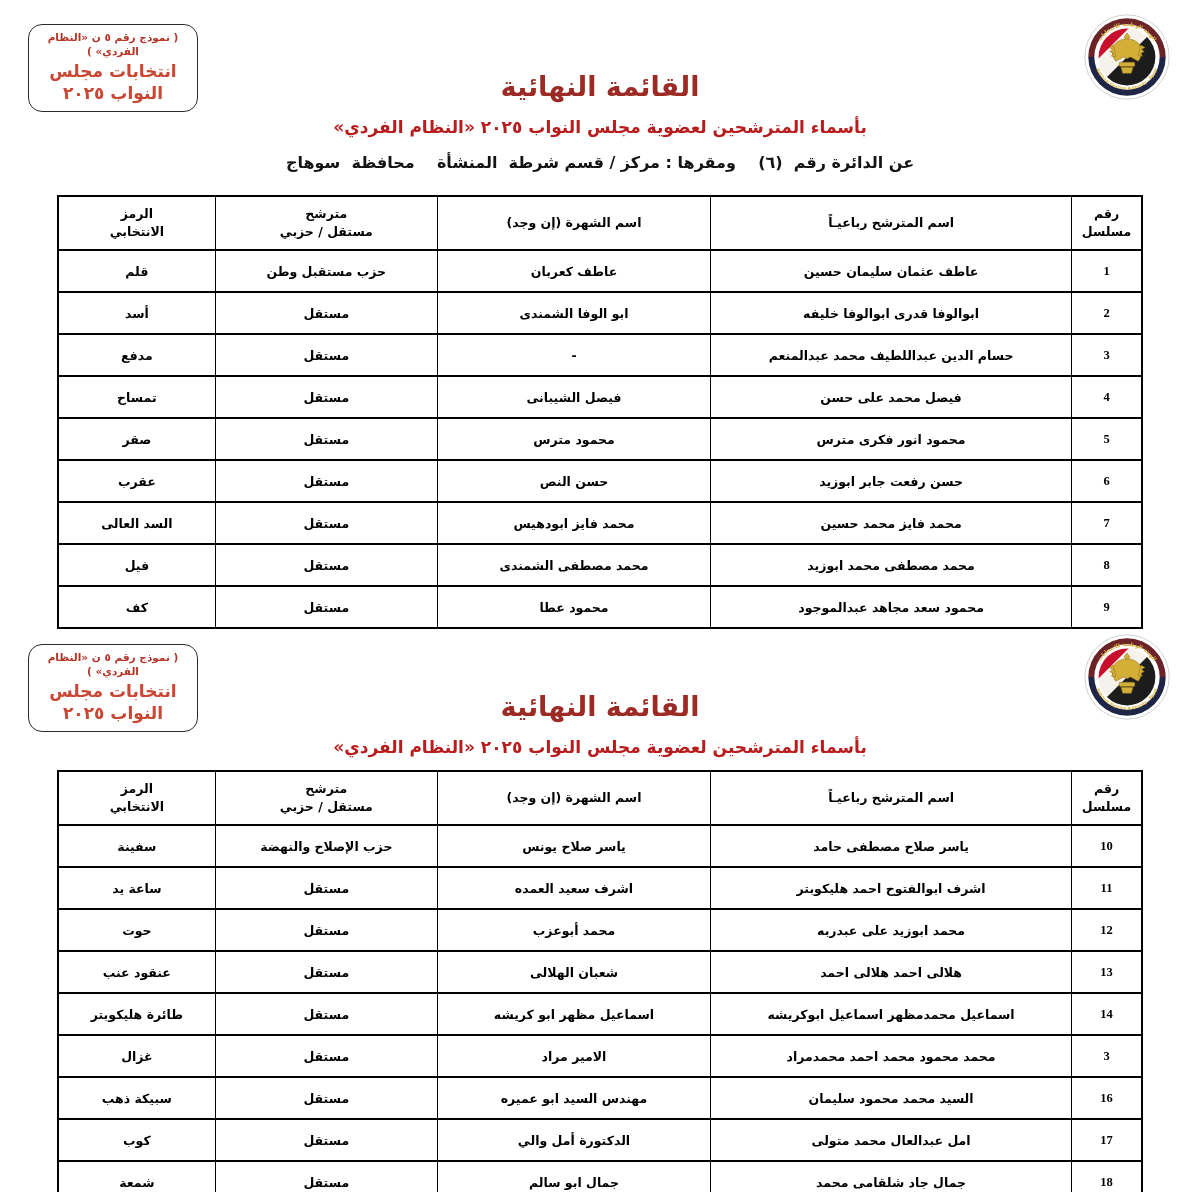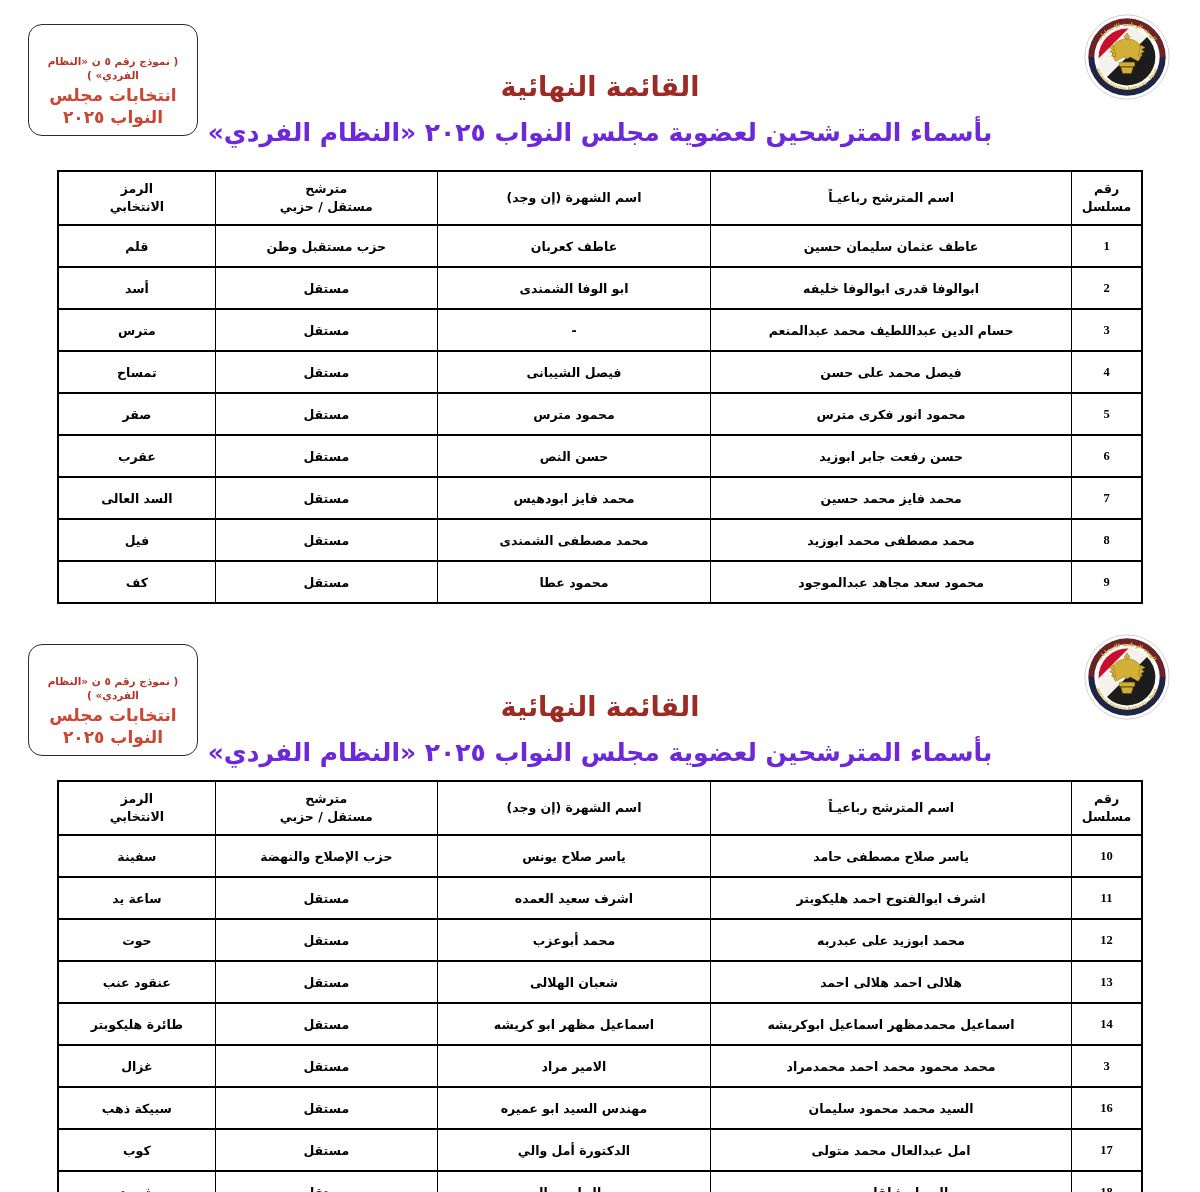--- a/index.html
+++ b/index.html
@@ -13,30 +13,30 @@
   .page{position:absolute;left:0;width:1200px;}
   .page-1{top:0;height:620px;}
   .page-2{top:620px;height:572px;}
 
   
   .form-box{
     position:absolute;left:28px;top:24px;width:152px;
     border:1.6px solid #2b2b2b;border-radius:14px;
     padding:6px 8px 7px;text-align:center;direction:rtl;background:#fff;
   }
-  .form-box .l1{color:#b23527;font-weight:bold;font-size:10.5px;line-height:1.3;margin-top:24px;}
+  .form-box .l1{color:#b23527;font-weight:bold;font-size:10.5px;line-height:1.3;}
   .form-box .l2{color:#c94733;font-weight:bold;font-size:17px;line-height:1.3;margin-top:2px;letter-spacing:.5px;}
 
   
   .logo{position:absolute;right:30px;top:14px;width:86px;height:86px;}
 
   
   .head{direction:rtl;text-align:center;}
   .title{padding-top:70px;font-size:27px;font-weight:bold;color:#9b2b24;line-height:1.25;}
-  .subtitle{margin-top:13px;font-size:25px;font-weight:bold;color:#6d28d9;line-height:1.25;}
+  .subtitle{margin-top:13px;font-size:17px;font-weight:bold;color:#b91c1c;line-height:1.25;}
   .district{margin-top:15px;font-size:16px;font-weight:bold;color:#141414;line-height:1.25;white-space:pre-wrap;}
 
   
   table.cands{
     width:1086px;margin:0 auto;border-collapse:collapse;direction:rtl;
     table-layout:fixed;border:2px solid #000;background:#fff;
   }
   .page-1 table.cands{margin-top:22px;}
   .page-2 table.cands{margin-top:12px;}
   table.cands th{
@@ -93,20 +93,21 @@
           <path d="M66 36 l5 3 -4 2 3 3 -4 1.5 2 3.5 -5 -0.5 z"></path>
           <rect x="41" y="56" width="18" height="5" rx="1"></rect>
           <path d="M43 62 h14 l-2 7 h-10 z"></path>
         </g>
       </g>
     </svg>
 
     <div class="head">
       <div class="title">القائمة النهائية</div>
       <div class="subtitle">بأسماء المترشحين لعضوية مجلس النواب ٢٠٢٥ «النظام الفردي»</div>
+      <div class="district">عن الدائرة رقم  (٦)    ومقرها : مركز / قسم شرطة  المنشأة    محافظة  سوهاج</div>
     </div>
 
     <table class="cands">
       <colgroup>
         <col style="width:6.5%">
           <col style="width:33.3%">
           <col style="width:25.2%">
           <col style="width:20.5%">
           <col style="width:14.5%">
       </colgroup>
@@ -135,21 +136,21 @@
             <td>ابوالوفا قدرى ابوالوفا خليفه</td>
             <td>ابو الوفا الشمندى</td>
             <td>مستقل</td>
             <td>أسد</td>
           </tr>
           <tr>
             <td class="serial-cell">3</td>
             <td>حسام الدين عبداللطيف محمد عبدالمنعم</td>
             <td>-</td>
             <td>مستقل</td>
-            <td>مترس</td>
+            <td>مدفع</td>
           </tr>
           <tr>
             <td class="serial-cell">4</td>
             <td>فيصل محمد على حسن</td>
             <td>فيصل الشيبانى</td>
             <td>مستقل</td>
             <td>تمساح</td>
           </tr>
           <tr>
             <td class="serial-cell">5</td>

